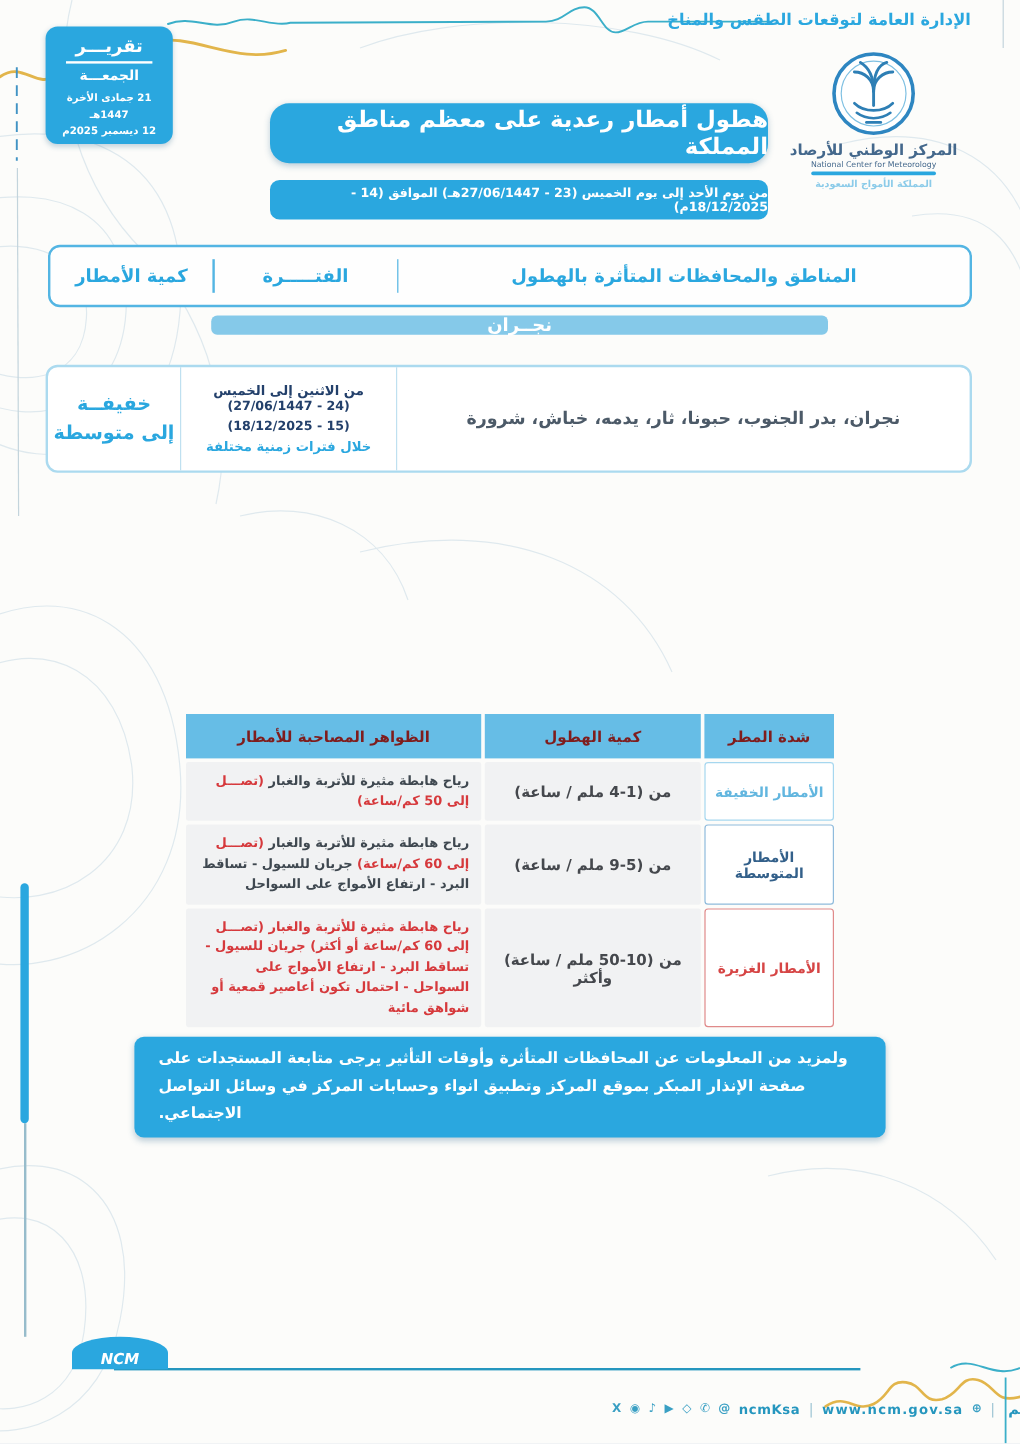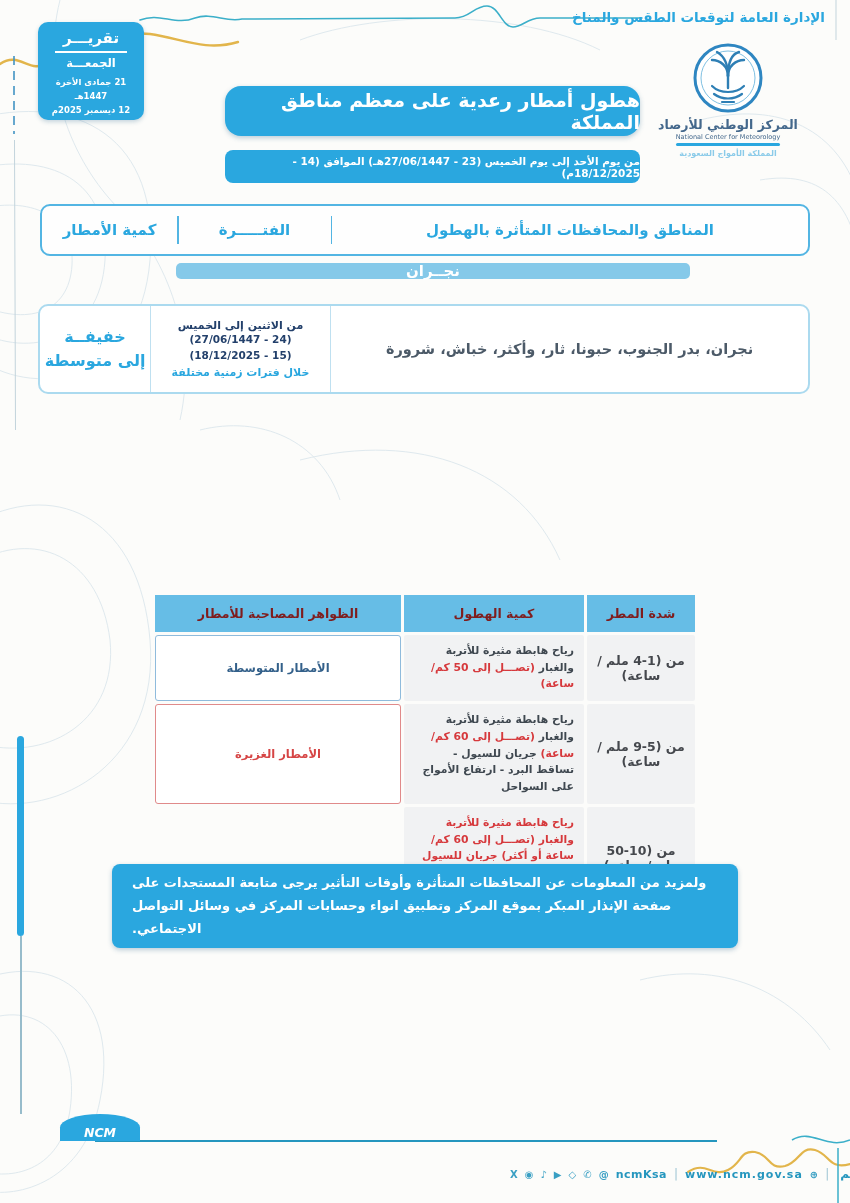--- a/index.html
+++ b/index.html
@@ -9,21 +9,21 @@
 
   
   .badge{position:absolute;right:706px;top:22px;width:106px;height:98px;background:#2AA7DF;border-radius:10px;
          color:#fff;text-align:center;padding-top:7px;box-shadow:0 2px 4px rgba(40,100,140,.25);z-index:4;}
   .badge-title{font-size:15px;font-weight:bold;}
   .badge-divider{width:72px;height:1.5px;background:#fff;margin:4px auto 3px;}
   .badge-day{font-size:11.5px;font-weight:bold;margin-bottom:5px;}
   .badge-date{font-size:8.5px;font-weight:bold;line-height:1.65;}
 
   
-  .dept-title{position:absolute;right:25px;top:9px;font-size:13.5px;font-weight:bold;color:#2AA7DF;z-index:3;}
+  .dept-title{position:absolute;right:41px;top:9px;font-size:13.5px;font-weight:bold;color:#2AA7DF;z-index:3;}
   .logo-block{position:absolute;right:52px;top:42px;width:140px;text-align:center;z-index:3;}
   .logo-ar{font-size:12.5px;font-weight:bold;color:#44688C;margin-top:3px;}
   .logo-en{font-size:6.5px;color:#44688C;margin-top:1px;}
   .logo-underline{width:104px;height:2.5px;background:#2AA7DF;margin:2px auto 3px;border-radius:2px;}
   .logo-country{font-size:8px;font-weight:bold;color:#8BCBE9;letter-spacing:1px;}
 
   
   .main-title{position:absolute;right:210px;top:86px;width:415px;height:50px;background:#2AA7DF;border-radius:16px;
               color:#fff;font-size:19px;font-weight:bold;display:flex;align-items:center;justify-content:center;
               box-shadow:0 2px 5px rgba(40,100,140,.3);z-index:2;}
@@ -169,38 +169,39 @@
     <div class="uh-cell uh-regions">المناطق والمحافظات المتأثرة بالهطول</div>
     <div class="uh-sep"></div>
     <div class="uh-cell uh-period">الفتـــــرة</div>
     <div class="uh-sep"></div>
     <div class="uh-cell uh-amount">كمية الأمطار</div>
   </div>
 
   <div class="region-banner">نجــران</div>
 
   <div class="data-row">
-    <div class="dr-regions">نجران، بدر الجنوب، حبونا، ثار، وأكثر، خباش، شرورة</div>
+    <div class="dr-regions">نجران، بدر الجنوب، حبونا، ثار، يدمه، خباش، شرورة</div>
     <div class="dr-period">
       <div class="p1">من الاثنين إلى الخميس</div>
       <div class="p2">(24 - 27/06/1447)</div>
       <div class="p2">(15 - 18/12/2025)</div>
       <div class="pnote">خلال فترات زمنية مختلفة</div>
     </div>
     <div class="dr-amount">
       <div>خفيفــة</div>
       <div>إلى متوسطة</div>
     </div>
   </div>
 
   <div class="intensity-table">
     <div class="it-head">شدة المطر</div>
     <div class="it-head">كمية الهطول</div>
     <div class="it-head">الظواهر المصاحبة للأمطار</div>
 
+    <div class="it-int int-light">الأمطار الخفيفة</div>
     <div class="it-amt">من (1-4 ملم / ساعة)</div>
     <div class="it-phen"><span class="phen-n">رياح هابطة مثيرة للأتربة والغبار </span><span class="phen-r">(تصـــل إلى 50 كم/ساعة)</span><span class="phen-x"></span></div>
 
     <div class="it-int int-mod">الأمطار المتوسطة</div>
     <div class="it-amt">من (5-9 ملم / ساعة)</div>
     <div class="it-phen"><span class="phen-n">رياح هابطة مثيرة للأتربة والغبار </span><span class="phen-r">(تصـــل إلى 60 كم/ساعة)</span><span class="phen-x"> جريان للسيول - تساقط البرد - ارتفاع الأمواج على السواحل</span></div>
 
     <div class="it-int int-heavy">الأمطار الغزيرة</div>
     <div class="it-amt">من (10-50 ملم / ساعة) وأكثر</div>
     <div class="it-phen phen-heavy"><span class="phen-n">رياح هابطة مثيرة للأتربة والغبار </span><span class="phen-r">(تصـــل إلى 60 كم/ساعة أو أكثر)</span><span class="phen-x"> جريان للسيول - تساقط البرد - ارتفاع الأمواج على السواحل - احتمال تكون أعاصير قمعية أو شواهق مائية</span></div>

